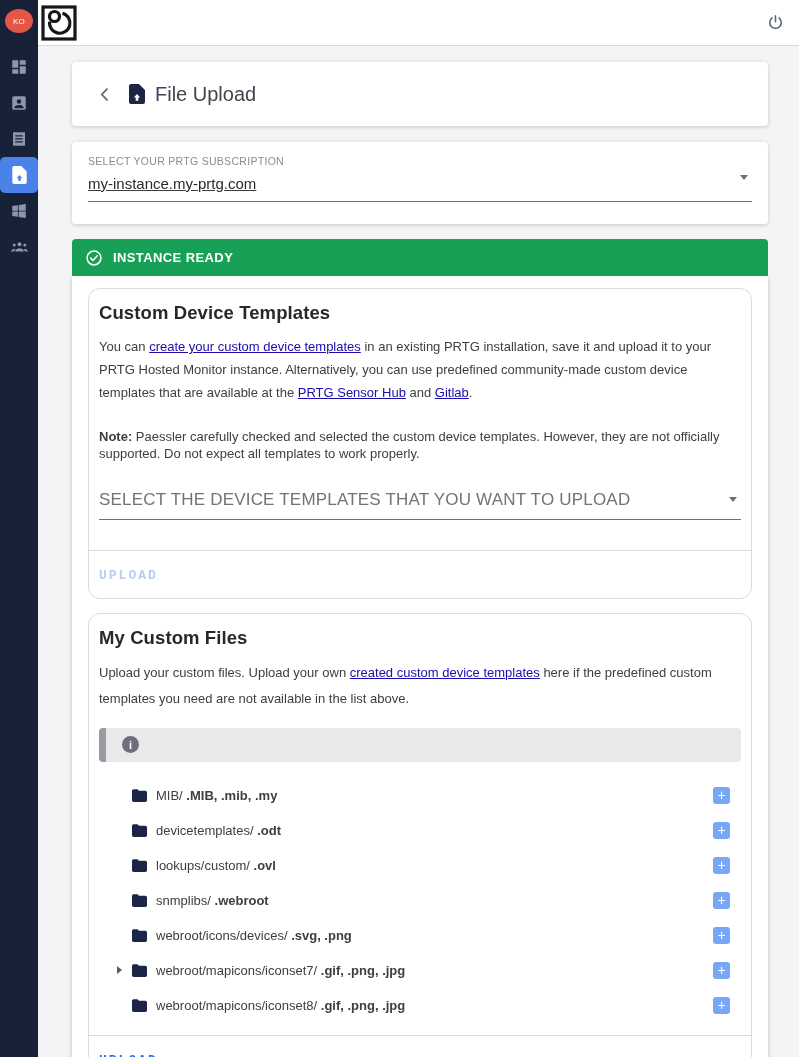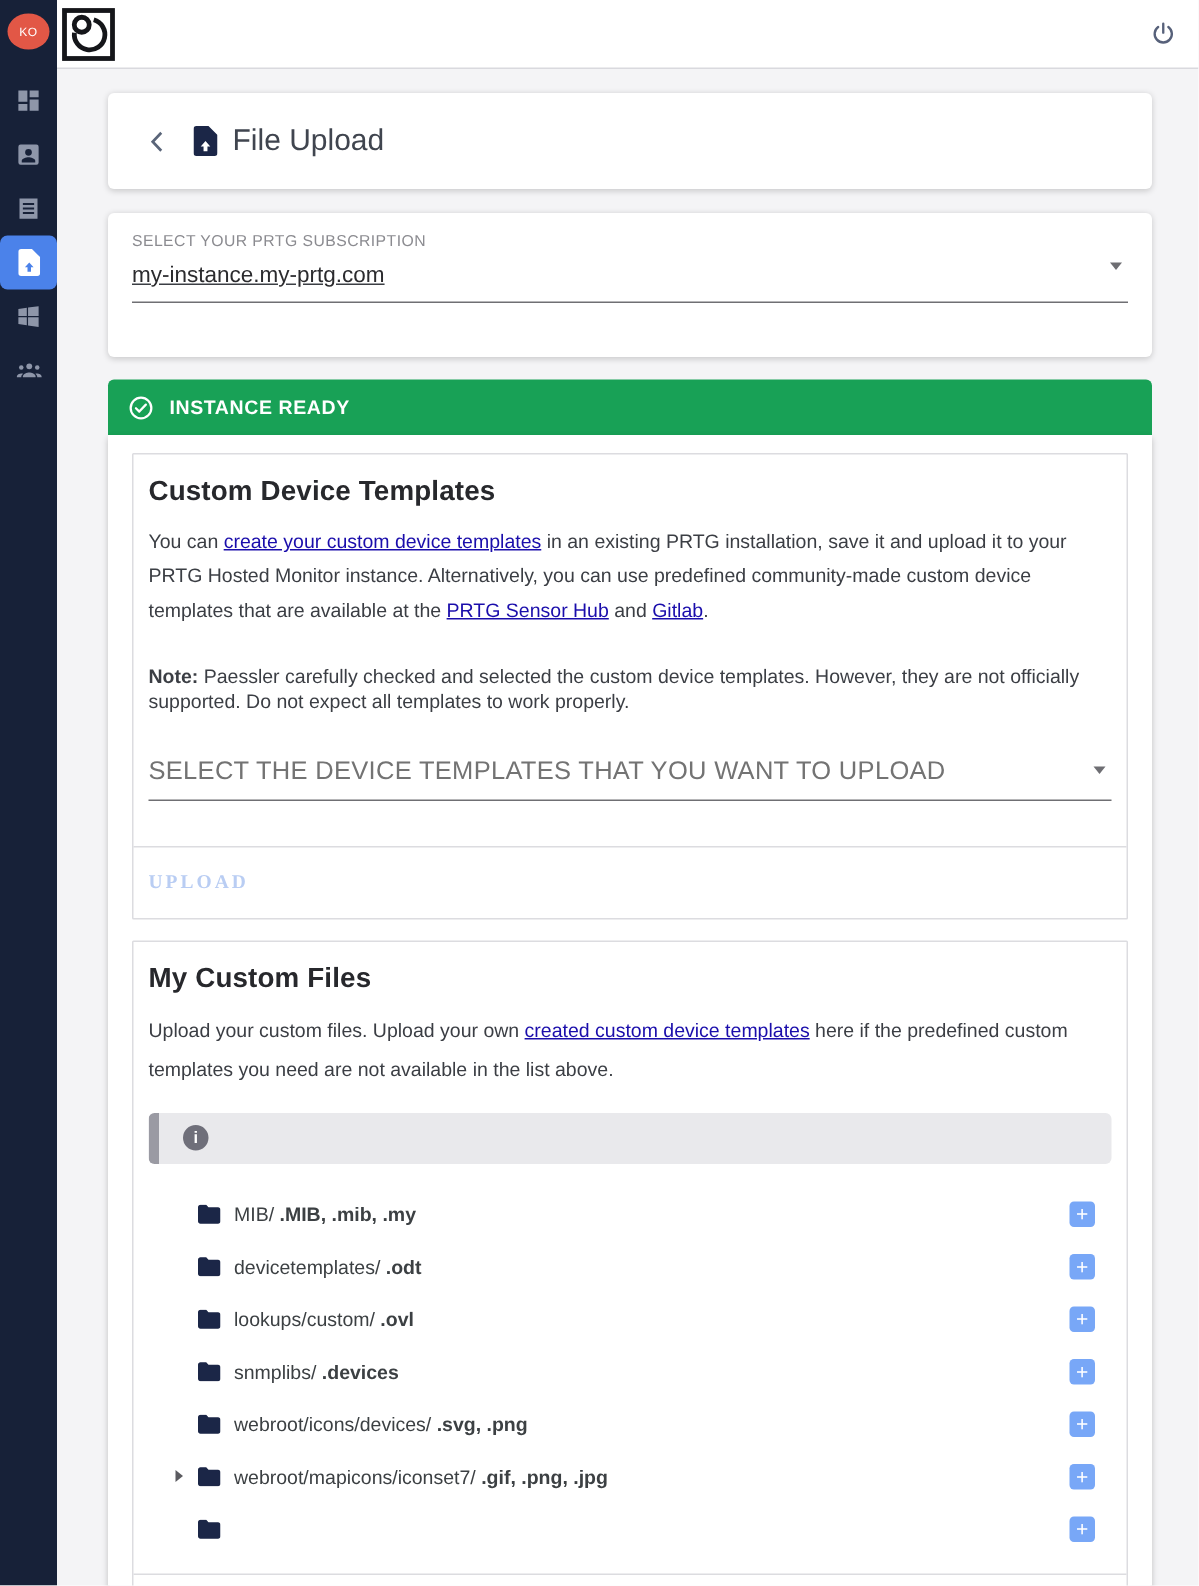--- a/index.html
+++ b/index.html
@@ -31,51 +31,51 @@
   .power{margin-left:auto;margin-right:15px;display:flex;cursor:pointer;}
   
   .main{position:absolute;left:38px;top:47px;width:761px;padding:15px 31px 0 34px;}
   .shadowcard{background:#fff;border-radius:4px;box-shadow:0 1px 4px rgba(0,0,0,.18);}
   
   .titlecard{height:64px;display:flex;align-items:center;padding:0 16px;margin-bottom:16px;}
   .back-chevron{margin-left:12px;display:flex;cursor:pointer;}
   .title-icon{margin-left:20px;display:flex;}
   .page-title{margin-left:10px;font-size:20px;color:#40454f;}
   
-  .subcard{height:96px;padding:13px 16px 0;margin-bottom:15px;}
+  .subcard{height:82px;padding:13px 16px 0;margin-bottom:15px;}
   .sublabel{font-size:10.5px;color:#8b8b90;letter-spacing:.3px;}
   .subselect{margin-top:8px;display:flex;align-items:flex-start;justify-content:space-between;
     border-bottom:1px solid #6f6f73;padding-bottom:9px;cursor:pointer;text-decoration:underline;}
   .subvalue{font-size:15px;color:#2b2b2e;}
   .dd-arrow{width:0;height:0;border-left:4.5px solid transparent;border-right:4.5px solid transparent;
     border-top:5px solid #6e6e73;margin-right:4px;}
   
   .banner{height:37px;background:var(--banner-green);border-radius:4px 4px 0 0;display:flex;
     align-items:center;padding:0 13px;color:#fff;}
   .banner-text{margin-left:10px;font-size:13px;font-weight:bold;letter-spacing:.4px;}
   
   .container{background:#fff;border-radius:0 0 4px 4px;box-shadow:0 2px 4px rgba(0,0,0,.22);
     padding:12px 16px 16px;}
-  .card{border:1px solid #dcdce0;border-radius:1px;background:#fff;}
+  .card{border:1px solid #dcdce0;border-radius:12px;background:#fff;}
   .card + .card{margin-top:14px;}
   .card-body{padding:13px 10px 0;}
   .card h2{margin:0;font-size:18.5px;font-weight:600;color:#27282c;letter-spacing:.1px;}
   .intro{font-size:13px;line-height:1.75;margin:12px 0 0;color:#3b3e44;}
   .intro a{color:var(--link-blue);text-decoration:underline;}
   .note{font-size:13px;line-height:1.32;margin:24px 0 0;color:#3b3e44;}
   .cf-intro{font-size:13px;line-height:2.0;margin:11px 0 0;color:#3b3e44;}
   .cf-intro a{color:var(--link-blue);text-decoration:underline;}
   .select-row{margin-top:27px;display:flex;align-items:center;justify-content:space-between;
     border-bottom:1px solid #6f6f73;padding-bottom:9px;cursor:pointer;}
   .select-ph{font-size:17px;color:#737373;letter-spacing:.2px;}
   .select-gap{height:30px;}
   .card-footer{border-top:1px solid #dcdce0;padding:14px 10px 15px;}
   .upload-btn{display:inline-block;font-size:13px;font-weight:bold;letter-spacing:2px;
     color:var(--upload-enabled);cursor:pointer;background:none;border:none;padding:0;
-    font-family:Liberation Serif, serif;}
+    font-family:Liberation Mono, monospace;}
   .upload-btn.disabled{color:var(--upload-disabled);cursor:default;}
   
   .info{margin-top:16px;display:flex;align-items:center;height:34px;background:#e9e9ec;
     border-left:7px solid #9a9aa3;border-radius:4px;}
   .info-i{width:17px;height:17px;border-radius:50%;background:#6f6f7a;color:#fff;font-size:11px;
     font-weight:bold;display:flex;align-items:center;justify-content:center;margin-left:16px;flex:none;}
   .info-text{margin-left:17px;font-size:13px;color:#75757d;}
   .info-text b{color:#6d6d75;}
   
   .rows{margin-top:16px;padding-bottom:12px;}
@@ -251,21 +251,21 @@
               <span class="fname">lookups/custom/ <b>.ovl</b></span>
               <button class="plus">+</button>
             </div>
             <div class="frow">
               <span class="caret"></span>
               <span style="display: flex;">
                 <svg width="15" height="13" viewBox="0 0 20 17">
                   <path d="M0 2.2C0 1 1 0 2.2 0h5.1l2 2.3h8.5C19 2.3 20 3.3 20 4.5v10.3c0 1.2-1 2.2-2.2 2.2H2.2C1 17 0 16 0 14.8z" fill="var(--folder-icon)"></path>
                 </svg>
               </span>
-              <span class="fname">snmplibs/ <b>.devices</b></span>
+              <span class="fname">snmplibs/ <b>.webroot</b></span>
               <button class="plus">+</button>
             </div>
             <div class="frow">
               <span class="caret"></span>
               <span style="display: flex;">
                 <svg width="15" height="13" viewBox="0 0 20 17">
                   <path d="M0 2.2C0 1 1 0 2.2 0h5.1l2 2.3h8.5C19 2.3 20 3.3 20 4.5v10.3c0 1.2-1 2.2-2.2 2.2H2.2C1 17 0 16 0 14.8z" fill="var(--folder-icon)"></path>
                 </svg>
               </span>
               <span class="fname">webroot/icons/devices/ <b>.svg, .png</b></span>
@@ -283,20 +283,21 @@
               <span class="fname">webroot/mapicons/iconset7/ <b>.gif, .png, .jpg</b></span>
               <button class="plus">+</button>
             </div>
             <div class="frow">
               <span class="caret"></span>
               <span style="display: flex;">
                 <svg width="15" height="13" viewBox="0 0 20 17">
                   <path d="M0 2.2C0 1 1 0 2.2 0h5.1l2 2.3h8.5C19 2.3 20 3.3 20 4.5v10.3c0 1.2-1 2.2-2.2 2.2H2.2C1 17 0 16 0 14.8z" fill="var(--folder-icon)"></path>
                 </svg>
               </span>
+              <span class="fname">webroot/mapicons/iconset8/ <b>.gif, .png, .jpg</b></span>
               <button class="plus">+</button>
             </div>
           </div>
       </div>
       <div class="card-footer">
         <button class="upload-btn" id="upload-b">UPLOAD</button>
       </div>
     </div>
 
   </div>

